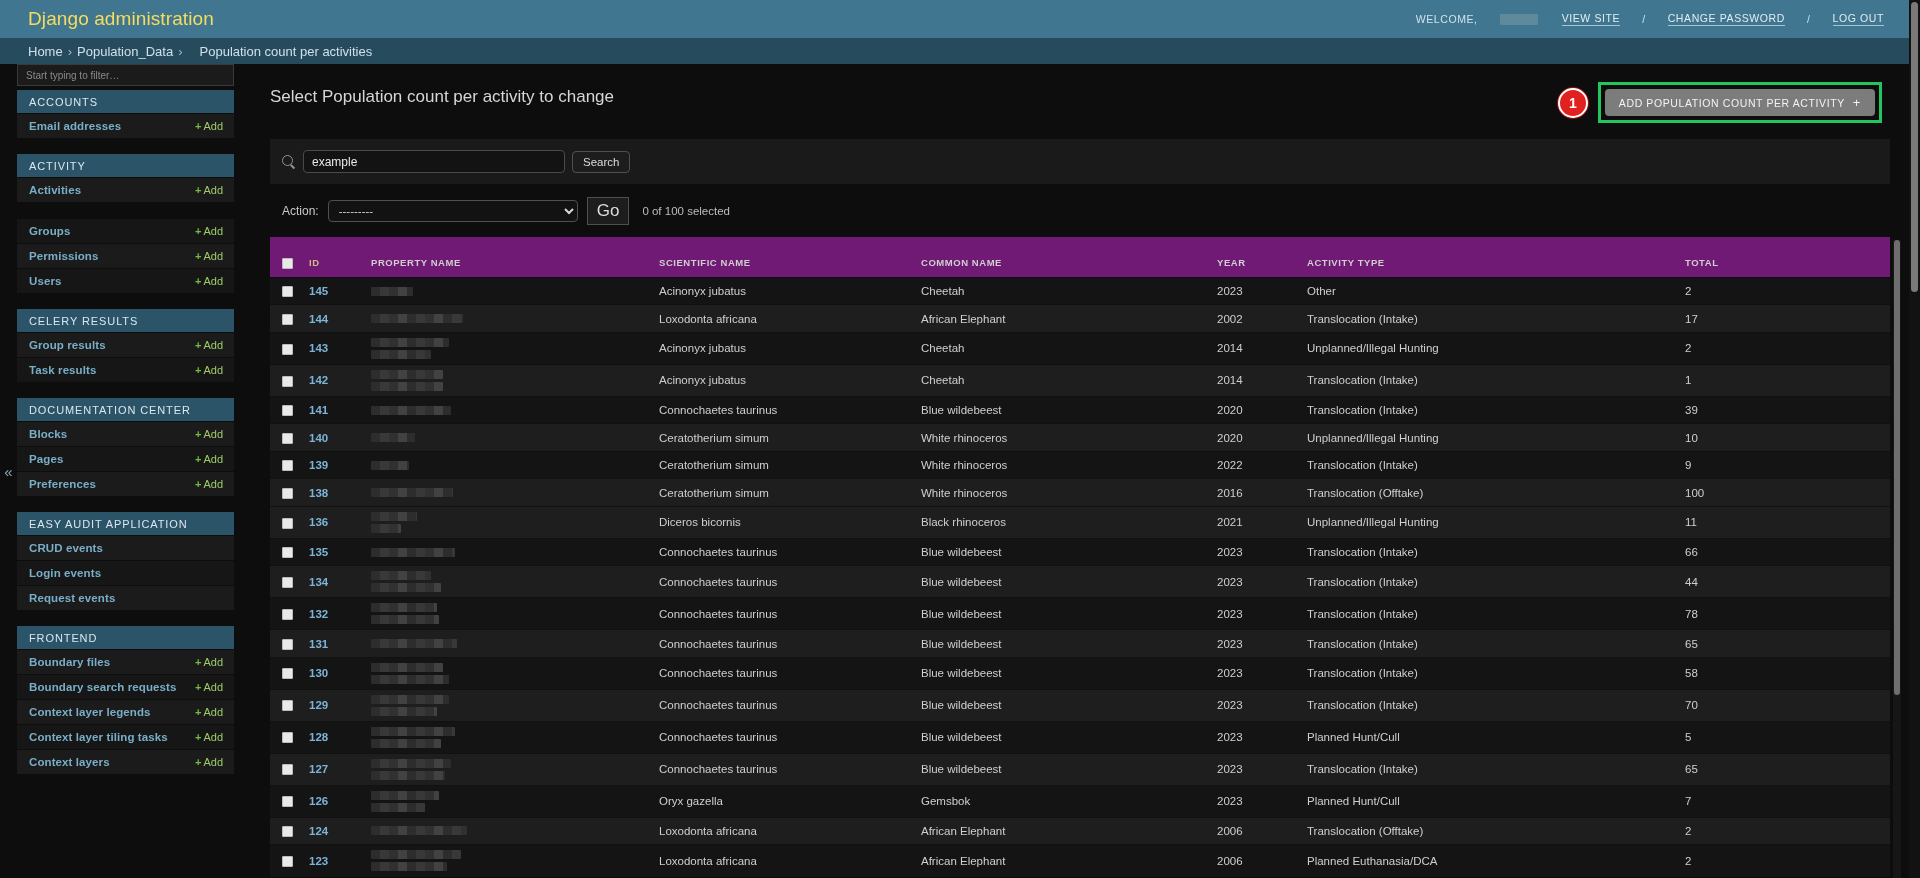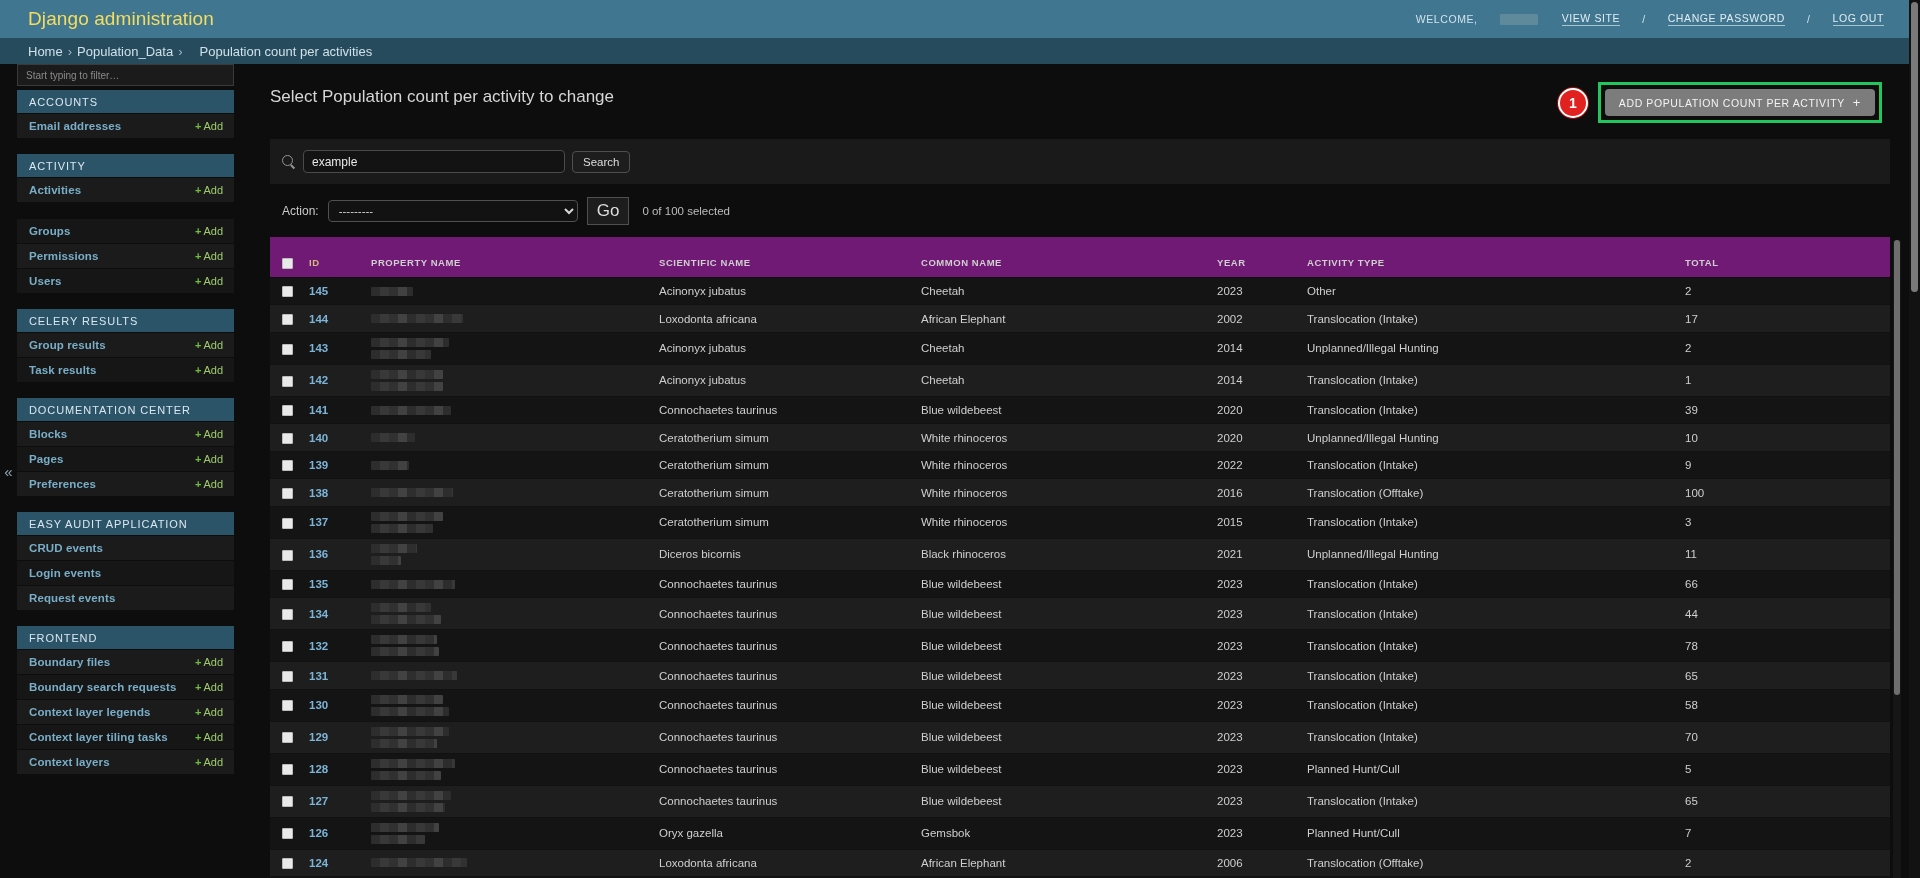--- a/index.html
+++ b/index.html
@@ -701,33 +701,20 @@
                   <td class="field-id"><a href="#">138</a></td>
                   <td class="redact-cell">
                     <span class="redact" style="width: 82px;"></span>
                   </td>
                   <td>Ceratotherium simum</td>
                   <td>White rhinoceros</td>
                   <td>2016</td>
                   <td>Translocation (Offtake)</td>
                   <td>100</td>
                 </tr>
-                <tr class="row1">
-                  <td class="action-checkbox"><input type="checkbox" style=""></td>
-                  <td class="field-id"><a href="#">137</a></td>
-                  <td class="redact-cell">
-                    <span class="redact" style="width: 72px;"></span>
-                    <span class="redact" style="width: 62px;"></span>
-                  </td>
-                  <td>Ceratotherium simum</td>
-                  <td>White rhinoceros</td>
-                  <td>2015</td>
-                  <td>Translocation (Intake)</td>
-                  <td>3</td>
-                </tr>
                 <tr class="row2">
                   <td class="action-checkbox"><input type="checkbox" style=""></td>
                   <td class="field-id"><a href="#">136</a></td>
                   <td class="redact-cell">
                     <span class="redact" style="width: 46px;"></span>
                     <span class="redact" style="width: 30px;"></span>
                   </td>
                   <td>Diceros bicornis</td>
                   <td>Black rhinoceros</td>
                   <td>2021</td>

